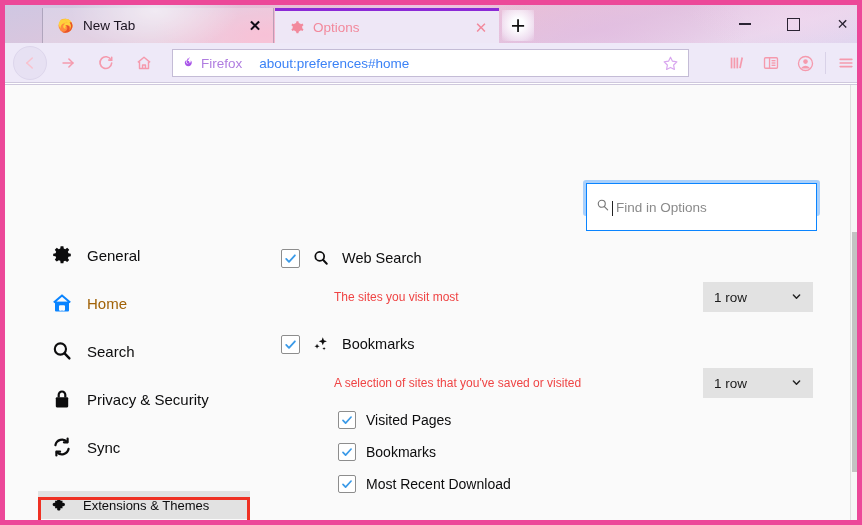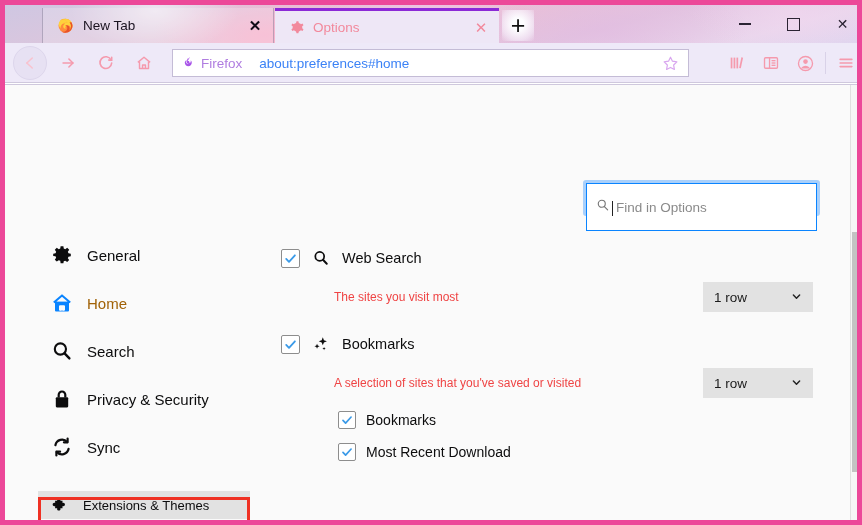--- a/index.html
+++ b/index.html
@@ -449,36 +449,44 @@
         <span class="dropdown">
           <span class="dd-label">1 row</span>
           <span class="dd-caret">
             <svg viewBox="0 0 12 12" width="11" height="11" fill="none" stroke="#222" stroke-width="1.6" stroke-linecap="round" stroke-linejoin="round">
                 <path d="M2.6 4.4 6 7.8l3.4-3.4"></path>
               </svg>
           </span>
         </span>
       </div>
 
-
       <div class="sub-row" style="height:30px;margin-top:2px">
         <span class="cb checked sub-cb">
           <svg viewBox="0 0 16 16" width="14" height="14" fill="none" stroke="#3a9ae8" stroke-width="1.9" stroke-linecap="round" stroke-linejoin="round">
               <path d="M3.4 8.4 6.4 11.6 12.7 4.6"></path>
             </svg>
         </span>
-        <span class="sub-label">Bookmarks</span>
+        <span class="sub-label">Visited Pages</span>
       </div>
 
       <div class="sub-row" style="height:30px;margin-top:2px">
         <span class="cb checked sub-cb">
           <svg viewBox="0 0 16 16" width="14" height="14" fill="none" stroke="#3a9ae8" stroke-width="1.9" stroke-linecap="round" stroke-linejoin="round">
               <path d="M3.4 8.4 6.4 11.6 12.7 4.6"></path>
             </svg>
         </span>
+        <span class="sub-label">Bookmarks</span>
+      </div>
+
+      <div class="sub-row" style="height:30px;margin-top:2px">
+        <span class="cb checked sub-cb">
+          <svg viewBox="0 0 16 16" width="14" height="14" fill="none" stroke="#3a9ae8" stroke-width="1.9" stroke-linecap="round" stroke-linejoin="round">
+              <path d="M3.4 8.4 6.4 11.6 12.7 4.6"></path>
+            </svg>
+        </span>
         <span class="sub-label">Most Recent Download</span>
       </div>
 
     </div>
 
     <div class="scrollbar">
       <div class="sb-arrow sb-up">∧</div>
       <div class="sb-thumb"></div>
       <div class="sb-arrow sb-down">∨</div>
     </div>

